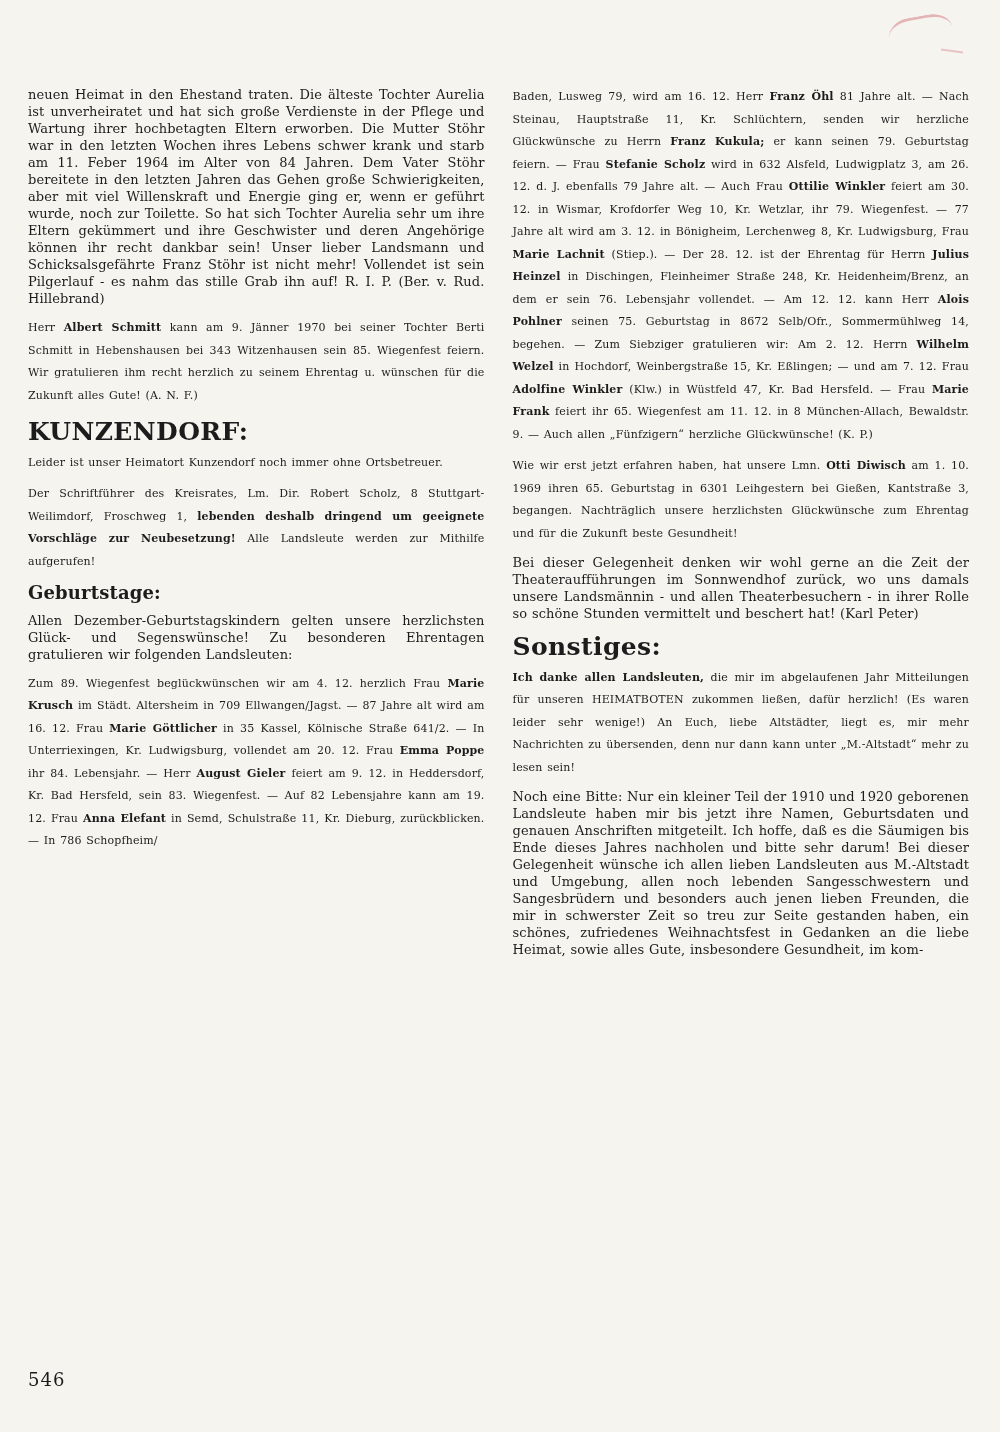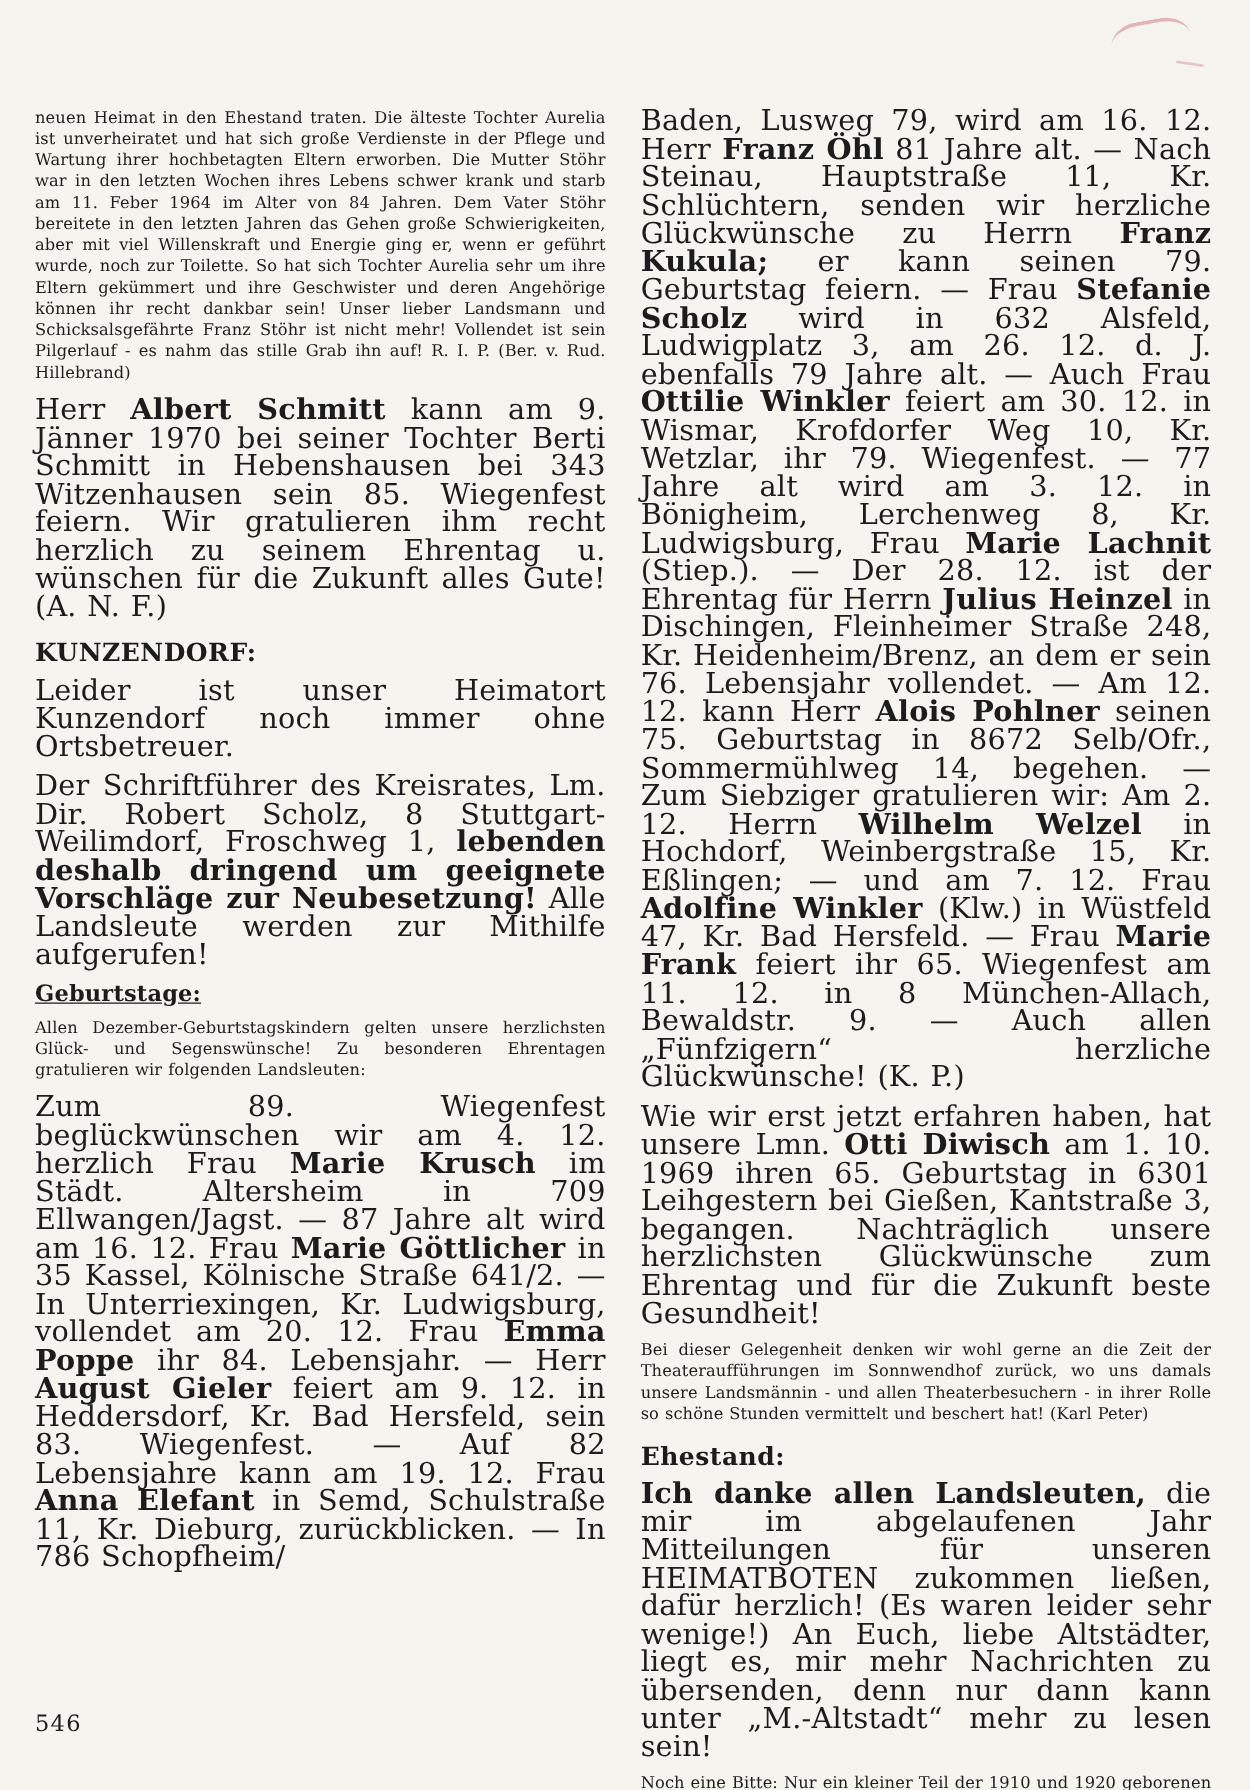--- a/index.html
+++ b/index.html
@@ -31,45 +31,44 @@
   }
   .col{
     flex:1 1 0;
     min-width:0;
     text-align:justify;
     hyphens:auto;
     -webkit-hyphens:auto;
   }
   .para{
     margin:0 0 9px 0;
-    font-size:23px;
+    font-size:11px;
     line-height:22.5px;
     letter-spacing:0.15px;
     word-spacing:1px;
   }
   .para.small{
     font-size:13px;
     line-height:17px;
     letter-spacing:0.1px;
     word-spacing:0.5px;
     margin-bottom:10px;
   }
   .para.heading{
     font-weight:bold;
-    font-size:20px;
+    font-size:25px;
     margin:14px 0 8px 0;
     text-align:left;
     letter-spacing:0.4px;
   }
   .para.subheading{
     font-weight:bold;
     font-size:18px;
     margin:0 0 7px 0;
     text-align:left;
-    text-decoration:underline;
   }
   .b{font-weight:bold;}
   .page-number{
     position:absolute;
     left:28px;
     bottom:42px;
     font-size:18px;
     letter-spacing:1px;
     text-align:center;
   }
@@ -109,19 +108,19 @@
         <p class="para body"><span>Leider ist unser Heimatort Kunzendorf noch immer ohne Ortsbetreuer.</span></p>
         <p class="para body"><span>Der Schriftführer des Kreisrates, Lm. Dir. Robert Scholz, 8 Stuttgart-Weilimdorf, Froschweg 1, </span><span class="b">lebenden deshalb dringend um geeignete Vorschläge zur Neubesetzung!</span><span> Alle Landsleute werden zur Mithilfe aufgerufen!</span></p>
         <p class="para subheading"><span>Geburtstage:</span></p>
         <p class="para small"><span>Allen Dezember-Geburtstagskindern gelten unsere herzlichsten Glück- und Segenswünsche! Zu besonderen Ehrentagen gratulieren wir folgenden Landsleuten:</span></p>
         <p class="para body"><span>Zum 89. Wiegenfest beglückwünschen wir am 4. 12. herzlich Frau </span><span class="b">Marie Krusch</span><span> im Städt. Altersheim in 709 Ellwangen/Jagst. — 87 Jahre alt wird am 16. 12. Frau </span><span class="b">Marie Göttlicher</span><span> in 35 Kassel, Kölnische Straße 641/2. — In Unterriexingen, Kr. Ludwigsburg, vollendet am 20. 12. Frau </span><span class="b">Emma Poppe</span><span> ihr 84. Lebensjahr. — Herr </span><span class="b">August Gieler</span><span> feiert am 9. 12. in Heddersdorf, Kr. Bad Hersfeld, sein 83. Wiegenfest. — Auf 82 Lebensjahre kann am 19. 12. Frau </span><span class="b">Anna Elefant</span><span> in Semd, Schulstraße 11, Kr. Dieburg, zurückblicken. — In 786 Schopfheim/</span></p>
       </div>
     <div class="col">
         <p class="para body"><span>Baden, Lusweg 79, wird am 16. 12. Herr </span><span class="b">Franz Öhl</span><span> 81 Jahre alt. — Nach Steinau, Hauptstraße 11, Kr. Schlüchtern, senden wir herzliche Glückwünsche zu Herrn </span><span class="b">Franz Kukula;</span><span> er kann seinen 79. Geburtstag feiern. — Frau </span><span class="b">Stefanie Scholz</span><span> wird in 632 Alsfeld, Ludwigplatz 3, am 26. 12. d. J. ebenfalls 79 Jahre alt. — Auch Frau </span><span class="b">Ottilie Winkler</span><span> feiert am 30. 12. in Wismar, Krofdorfer Weg 10, Kr. Wetzlar, ihr 79. Wiegenfest. — 77 Jahre alt wird am 3. 12. in Bönigheim, Lerchenweg 8, Kr. Ludwigsburg, Frau </span><span class="b">Marie Lachnit</span><span> (Stiep.). — Der 28. 12. ist der Ehrentag für Herrn </span><span class="b">Julius Heinzel</span><span> in Dischingen, Fleinheimer Straße 248, Kr. Heidenheim/Brenz, an dem er sein 76. Lebensjahr vollendet. — Am 12. 12. kann Herr </span><span class="b">Alois Pohlner</span><span> seinen 75. Geburtstag in 8672 Selb/Ofr., Sommermühlweg 14, begehen. — Zum Siebziger gratulieren wir: Am 2. 12. Herrn </span><span class="b">Wilhelm Welzel</span><span> in Hochdorf, Weinbergstraße 15, Kr. Eßlingen; — und am 7. 12. Frau </span><span class="b">Adolfine Winkler</span><span> (Klw.) in Wüstfeld 47, Kr. Bad Hersfeld. — Frau </span><span class="b">Marie Frank</span><span> feiert ihr 65. Wiegenfest am 11. 12. in 8 München-Allach, Bewaldstr. 9. — Auch allen „Fünfzigern“ herzliche Glückwünsche! (K. P.)</span></p>
         <p class="para body"><span>Wie wir erst jetzt erfahren haben, hat unsere Lmn. </span><span class="b">Otti Diwisch</span><span> am 1. 10. 1969 ihren 65. Geburtstag in 6301 Leihgestern bei Gießen, Kantstraße 3, begangen. Nachträglich unsere herzlichsten Glückwünsche zum Ehrentag und für die Zukunft beste Gesundheit!</span></p>
         <p class="para small"><span>Bei dieser Gelegenheit denken wir wohl gerne an die Zeit der Theateraufführungen im Sonnwendhof zurück, wo uns damals unsere Landsmännin - und allen Theaterbesuchern - in ihrer Rolle so schöne Stunden vermittelt und beschert hat! (Karl Peter)</span></p>
-        <p class="para heading"><span>Ehestand:</span></p>
+        <p class="para heading"><span>Sonstiges:</span></p>
         <p class="para body"><span class="b">Ich danke allen Landsleuten,</span><span> die mir im abgelaufenen Jahr Mitteilungen für unseren HEIMATBOTEN zukommen ließen, dafür herzlich! (Es waren leider sehr wenige!) An Euch, liebe Altstädter, liegt es, mir mehr Nachrichten zu übersenden, denn nur dann kann unter „M.-Altstadt“ mehr zu lesen sein!</span></p>
         <p class="para small"><span>Noch eine Bitte: Nur ein kleiner Teil der 1910 und 1920 geborenen Landsleute haben mir bis jetzt ihre Namen, Geburtsdaten und genauen Anschriften mitgeteilt. Ich hoffe, daß es die Säumigen bis Ende dieses Jahres nachholen und bitte sehr darum! Bei dieser Gelegenheit wünsche ich allen lieben Landsleuten aus M.-Altstadt und Umgebung, allen noch lebenden Sangesschwestern und Sangesbrüdern und besonders auch jenen lieben Freunden, die mir in schwerster Zeit so treu zur Seite gestanden haben, ein schönes, zufriedenes Weihnachtsfest in Gedanken an die liebe Heimat, sowie alles Gute, insbesondere Gesundheit, im kom-</span></p>
       </div>
   </div>
   <div class="page-number">546</div>
 </div>
 
 </body></html>

